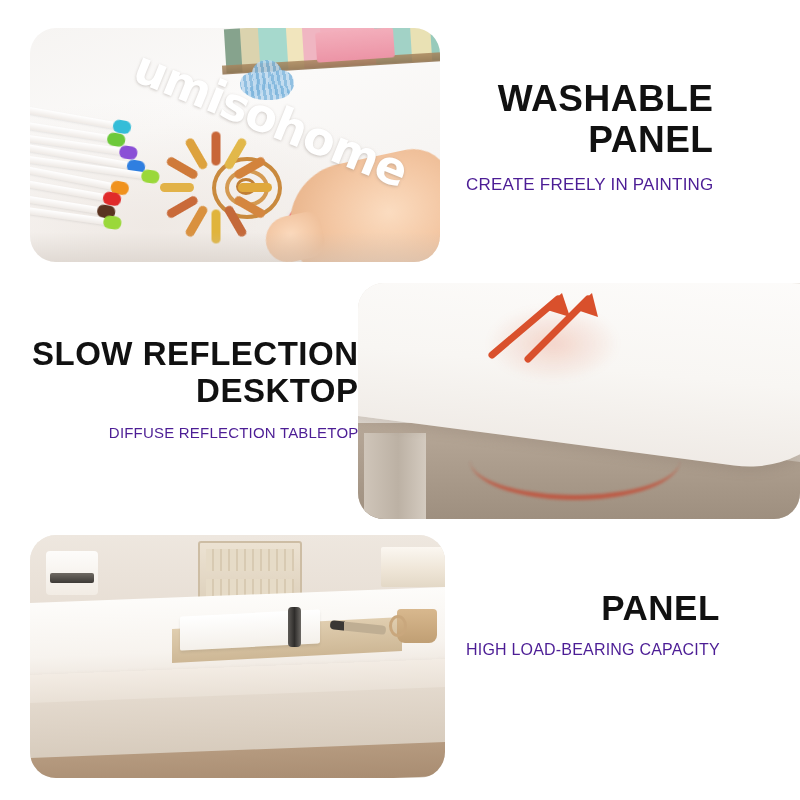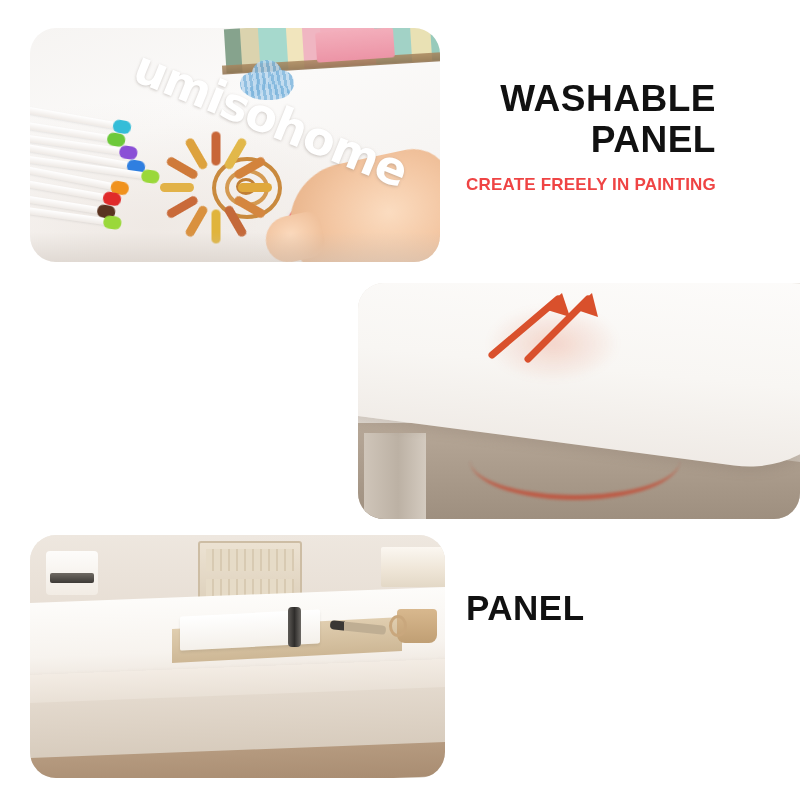--- a/index.html
+++ b/index.html
@@ -36,22 +36,22 @@
   .headline {
     font-weight: 700;
     color: #111111;
     letter-spacing: 0.5px;
     line-height: 1.12;
     text-transform: uppercase;
     white-space: nowrap;
   }
   .headline .l2 { display: block; }
   .subline {
-    font-weight: 700;
-    color: #ef4444;
+    font-weight: 400;
+    color: #4c1d95;
     letter-spacing: 0.2px;
     white-space: nowrap;
   }
 
   
   #photo-washable {
     left: 30px; top: 28px; width: 410px; height: 234px;
     background:
       radial-gradient(120% 90% at 30% 85%, #efe9e4 0%, rgba(239,233,228,0) 60%),
       linear-gradient(160deg, #f6f4f2 0%, #fbfaf9 38%, #f3f0ed 100%);
@@ -418,20 +418,27 @@
           <path d="M8 66 L74 10"></path>
           <path d="M44 70 L104 10"></path>
         </g>
         <polygon points="78,4 86,28 60,20" fill="#d9502c"></polygon>
         <polygon points="108,4 114,28 90,20" fill="#d9502c"></polygon>
       </svg>
     </div>
   </div>
 
 
+  <div class="textblock" id="text-reflection" style="left:32px; top:336px;">
+    <div class="headline" style="font-size:33px;">
+      <span>SLOW REFLECTION</span>
+      <span class="l2">DESKTOP</span>
+    </div>
+    <div class="subline" style="font-size:15px; margin-top:14px;">DIFFUSE REFLECTION TABLETOP</div>
+  </div>
 
   <div class="photo soft" id="photo-thick">
     <div class="backwall"></div>
     <div class="stapler"></div>
     <div class="organizer"></div>
     <div class="book-right"></div>
     <div class="desk-top"></div>
     <div class="notebook-mat"></div>
     <div class="notebook"></div>
     <div class="clip"></div>
@@ -439,15 +446,16 @@
     <div class="mug"></div>
     <div class="desk-thick"></div>
     <div class="desk-front"></div>
     <div class="desk-base"></div>
   </div>
 
   <div class="textblock" id="text-thick" style="left:466px; top:588px;">
     <div class="headline" style="font-size:35px;">
       <span class="l2">PANEL</span>
     </div>
+    <div class="subline" style="font-size:16px; margin-top:14px;">HIGH LOAD-BEARING CAPACITY</div>
   </div>
 
 </div>
 
 </body></html>

